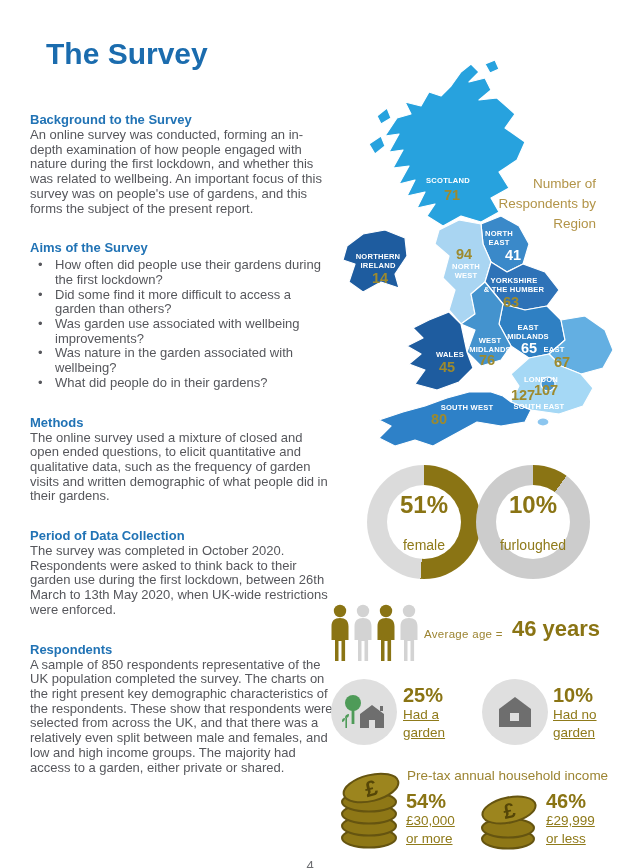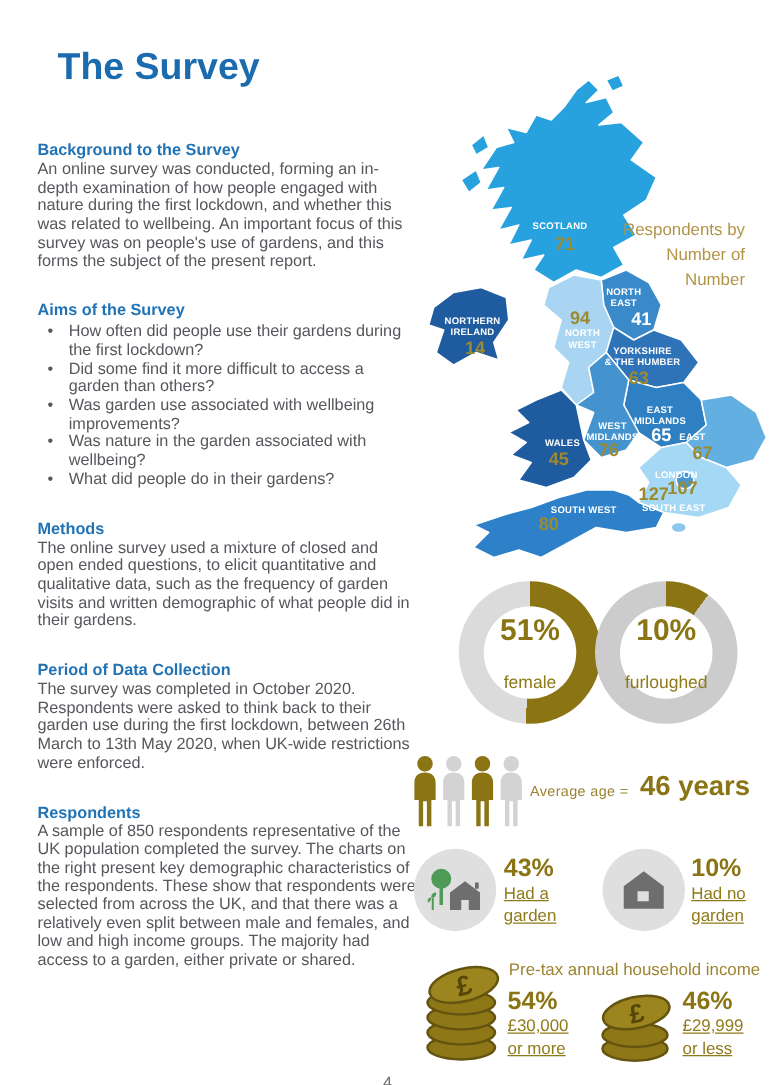--- a/index.html
+++ b/index.html
@@ -167,23 +167,23 @@
     <text class="rval" x="213" y="335">107</text>
 
     <text class="rval" x="190" y="340">127</text>
     <text class="rlabel" x="206" y="349">SOUTH EAST</text>
 
     <text class="rlabel" x="134" y="350">SOUTH WEST</text>
     <text class="rval" x="106" y="364">80</text>
   </svg>
 </div>
 <div class="map-caption">
+  <div>Number of</div>
   <div>Respondents by</div>
-  <div>Number of</div>
-  <div>Number</div>
+  <div>Region</div>
 </div>
 
 <div class="donut" style="left: 367px; top: 465px; background: conic-gradient(rgb(138, 116, 20) 0deg, rgb(138, 116, 20) 51%, rgb(219, 219, 219) 51%, rgb(219, 219, 219) 100%);">
   <div class="donut-hole">
     <div class="donut-pct">51%</div>
     <div class="donut-label">female</div>
   </div>
 </div>
 <div class="donut" style="left: 476px; top: 465px; background: conic-gradient(rgb(138, 116, 20) 0deg, rgb(138, 116, 20) 10%, rgb(204, 204, 204) 10%, rgb(204, 204, 204) 100%);">
   <div class="donut-hole">
@@ -217,21 +217,21 @@
   <svg width="44" height="36" viewBox="0 0 44 36">
     <circle class="tree" cx="11" cy="9" r="8"></circle>
     <rect class="tree" x="9.6" y="14" width="2.8" height="16"></rect>
     <path class="tree" d="M3,24 c0,-3 2,-4 4,-4 c0,3 -1,4 -4,4 Z M3,24 c0,3 -2,4 -3,4 l0,-1 c0,-2 1,-3 3,-3 Z"></path>
     <rect class="tree" x="3.4" y="24" width="1.6" height="10"></rect>
     <path class="house" d="M18,20 L30,11 L42,20 V34 H33 V26 H27 V34 H18 Z"></path>
     <rect x="38" y="12" width="3" height="5" class="house"></rect>
   </svg>
 </div>
 <div class="gstat" style="left:403px; top:684px;">
-  <div class="pct">43%</div>
+  <div class="pct">25%</div>
   <div class="line">Had a</div>
   <div class="line">garden</div>
 </div>
 <div class="gcircle" style="left:482px; top:679px;">
   <svg width="36" height="32" viewBox="0 0 36 32">
     <path class="house" d="M2,13 L18,1 L34,13 V31 H2 Z"></path>
     <rect x="13" y="17" width="9" height="8" fill="#DFDFDF"></rect>
   </svg>
 </div>
 <div class="gstat" style="left:553px; top:684px;">

